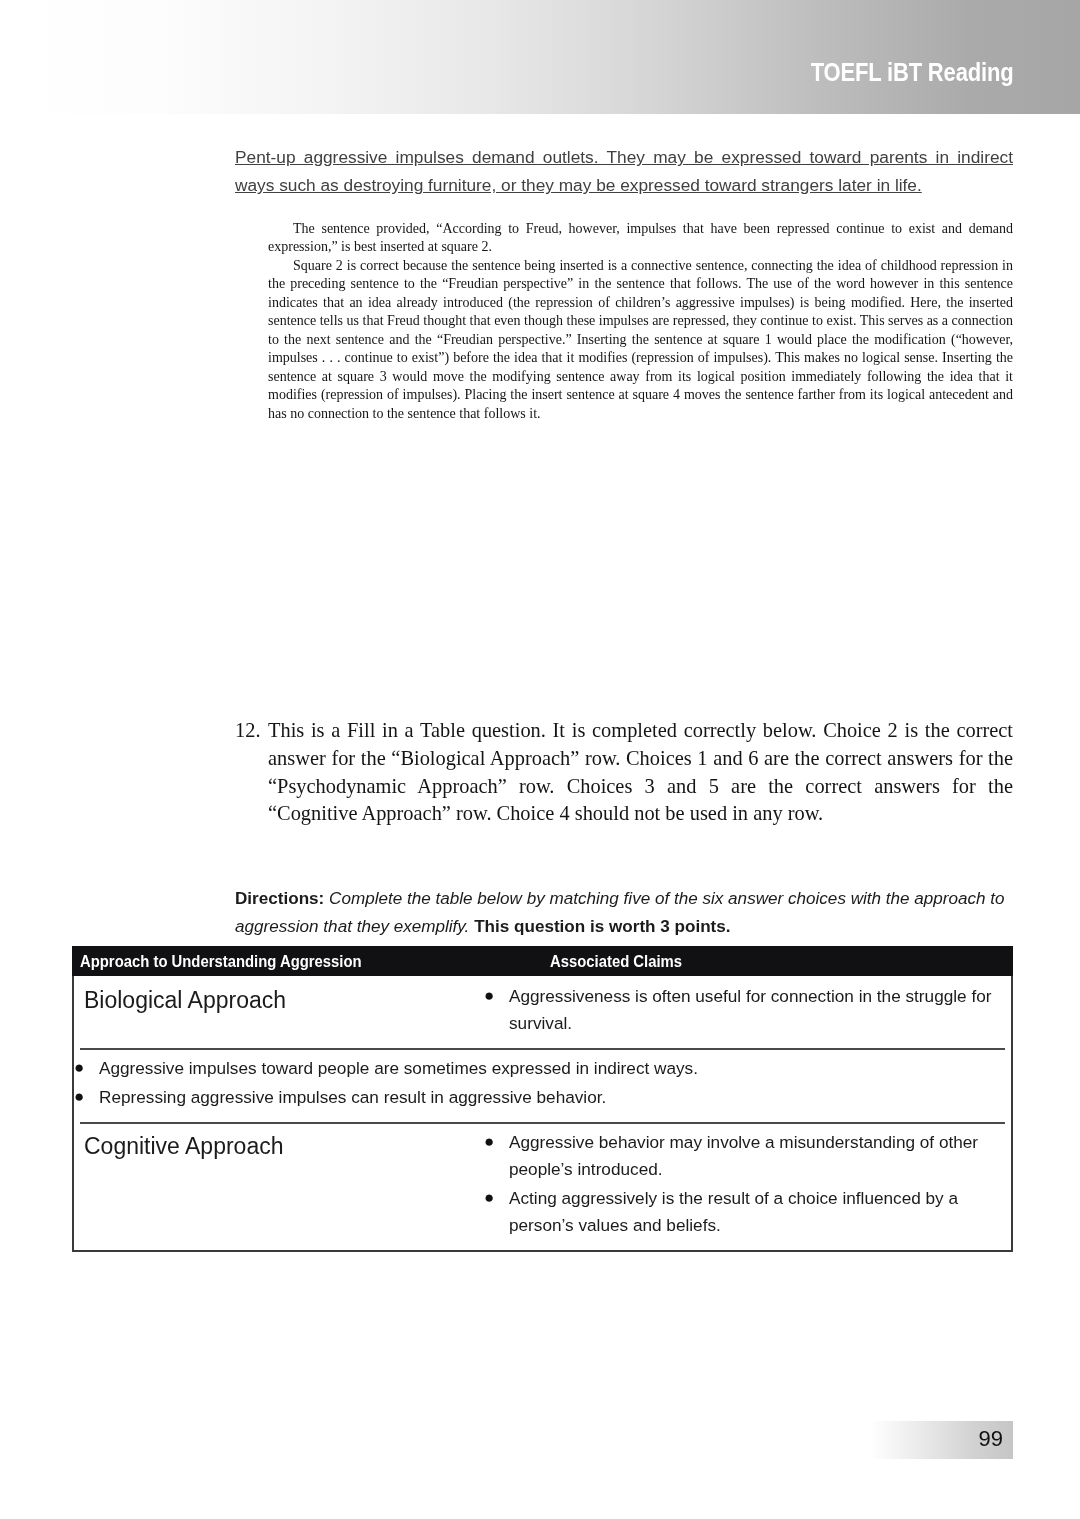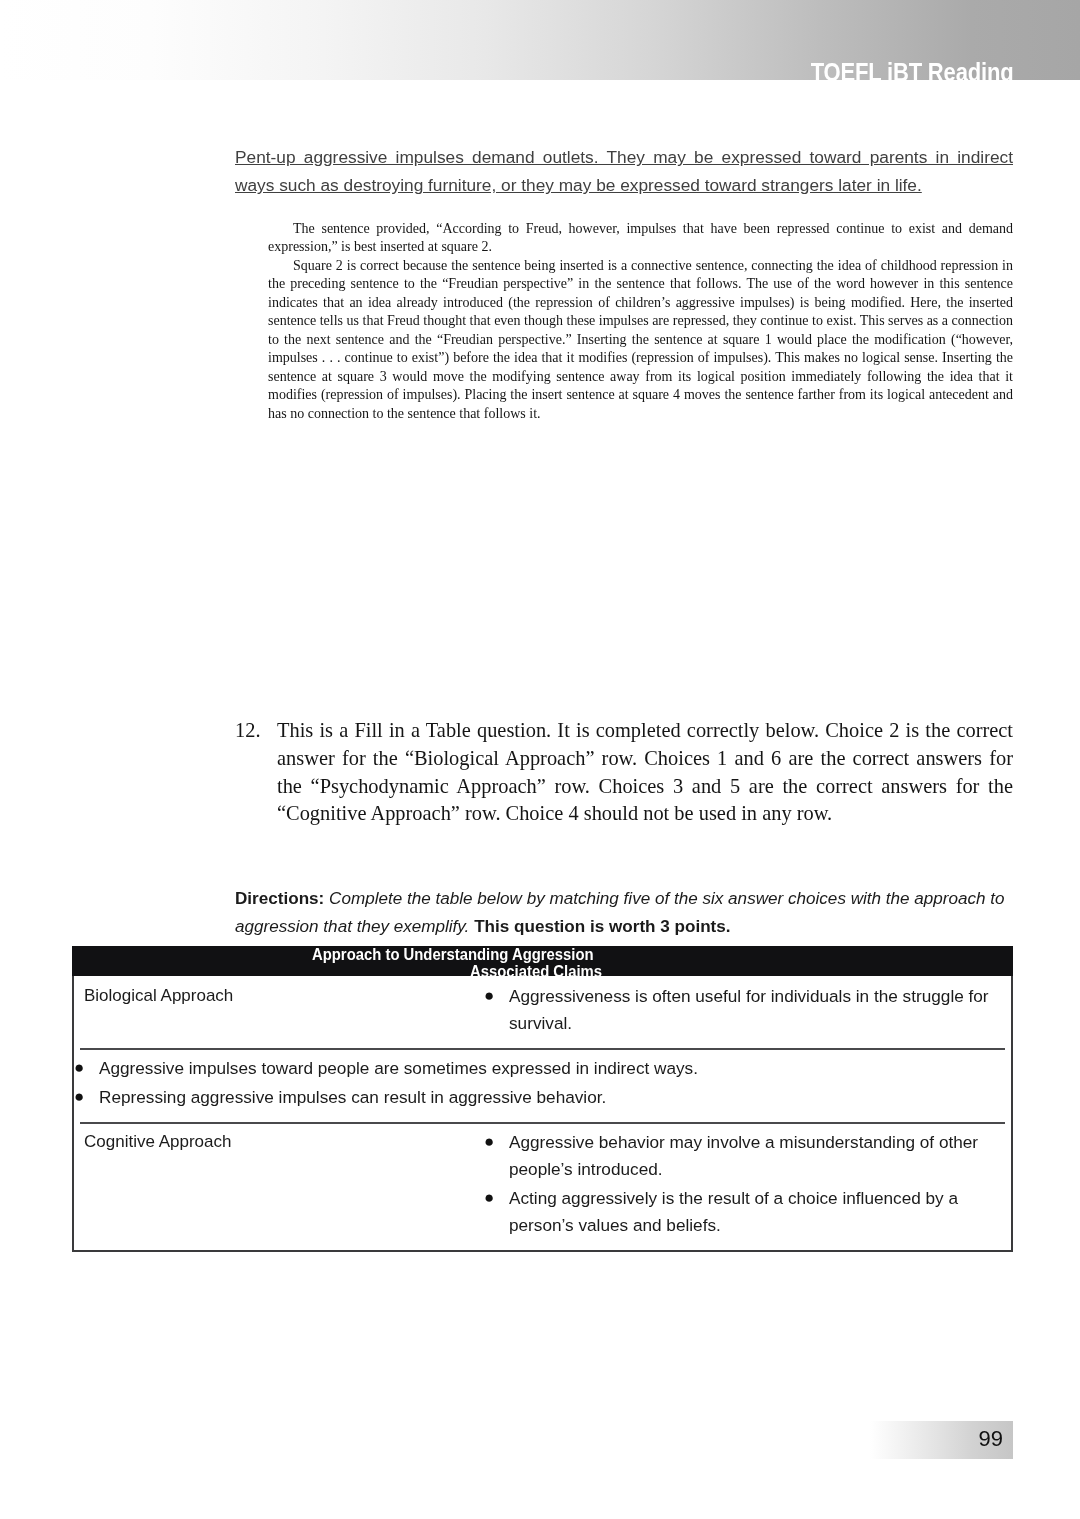--- a/index.html
+++ b/index.html
@@ -15,21 +15,21 @@
     color: #1a1a1a;
     overflow: hidden;
   }
 
   
   .header-band {
     position: absolute;
     left: 0;
     top: 0;
     width: 1080px;
-    height: 80px;
+    height: 114px;
     background: linear-gradient(to right,
                 #ffffff 0%,
                 #fdfdfd 14%,
                 #f4f4f4 30%,
                 #e8e8e8 45%,
                 #d6d6d6 60%,
                 #bdbdbd 76%,
                 #aaaaaa 90%,
                 #a6a6a6 100%);
   }
@@ -88,21 +88,20 @@
   .numbered-item {
     position: absolute;
     left: 235px;
     top: 717px;
     width: 778px;
     font-family: "Liberation Serif", serif;
     font-size: 20.4px;
     line-height: 1.36;
     color: #151515;
     display: flex;
-    gap: 9px;
     text-align: justify;
   }
   .numbered-item .num {
     flex: 0 0 auto;
     width: 33px;
   }
   .numbered-item .txt {
     flex: 1 1 auto;
     text-align: justify;
   }
@@ -132,21 +131,20 @@
     background: #ffffff;
   }
   .tbl-head {
     background: #111113;
     height: 30px;
     display: flex;
     align-items: center;
     margin-left: -2px;
     margin-right: -2px;
     padding: 0 0 0 2px;
-    flex-direction: column;
   }
   .tbl-head .th {
     color: #ffffff;
     font-size: 16.5px;
     font-weight: bold;
     transform: scaleX(0.9);
     transform-origin: left center;
     white-space: nowrap;
     line-height: 1;
   }
@@ -163,21 +161,21 @@
     position: absolute;
     left: 6px;
     right: 6px;
     top: 0;
     height: 2px;
     background: #4a4a4c;
   }
   .cell-approach {
     flex: 0 0 400px;
     padding-left: 10px;
-    font-size: 17px;
+    font-size: 23px;
     line-height: 1.55;
     color: #1b1b1b;
   }
   .cell-claims {
     flex: 1 1 auto;
     padding-left: 0;
     padding-right: 8px;
   }
   .claim {
     display: flex;
@@ -250,21 +248,21 @@
     <div class="tbl-head">
       <div class="th th-1">Approach to Understanding Aggression</div>
       <div class="th th-2">Associated Claims</div>
     </div>
 
     <div class="tbl-row">
       <div class="cell-approach">Biological Approach</div>
       <div class="cell-claims">
         <div class="claim">
           <span class="bullet">●</span>
-          <span class="claim-text">Aggressiveness is often useful for individuals in the struggle for survival.</span>
+          <span class="claim-text">Aggressiveness is often useful for connection in the struggle for survival.</span>
         </div>
       </div>
     </div>
 
     <div class="tbl-row">
       <div class="cell-claims">
         <div class="claim">
           <span class="bullet">●</span>
           <span class="claim-text">Aggressive impulses toward people are sometimes expressed in indirect ways.</span>
         </div>

